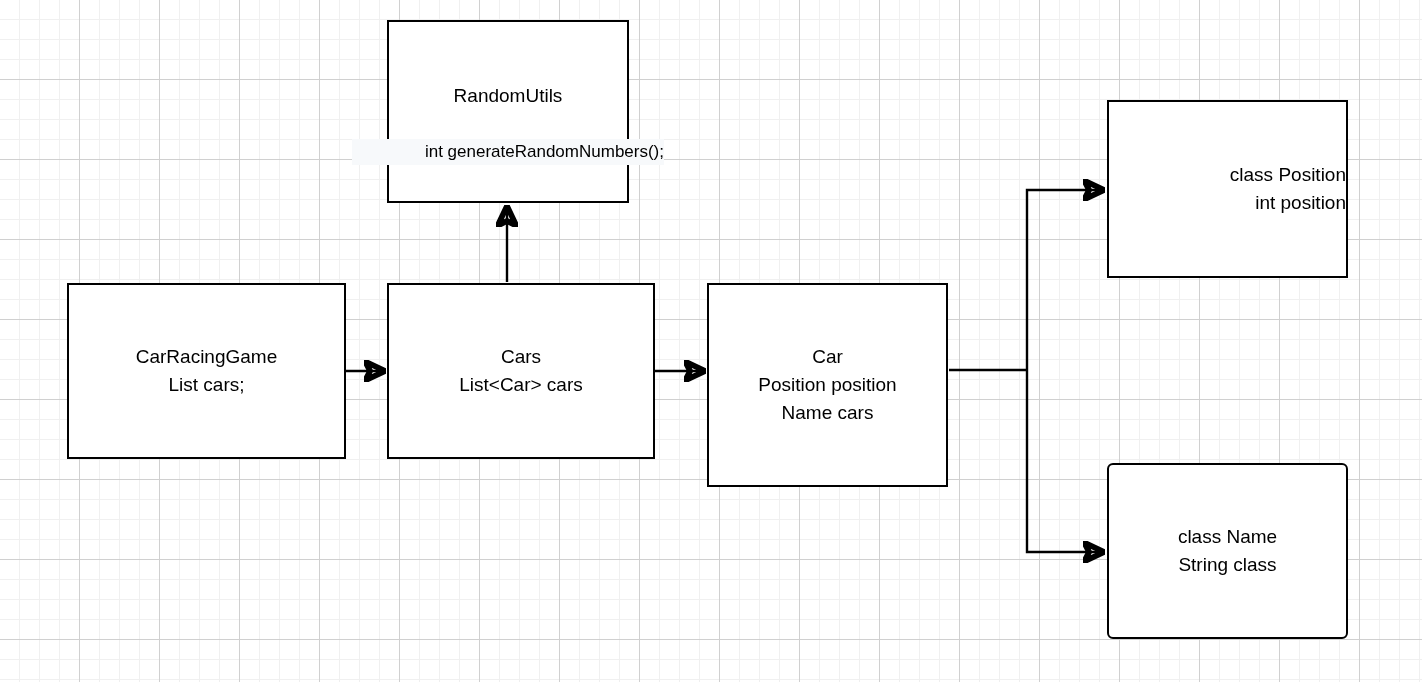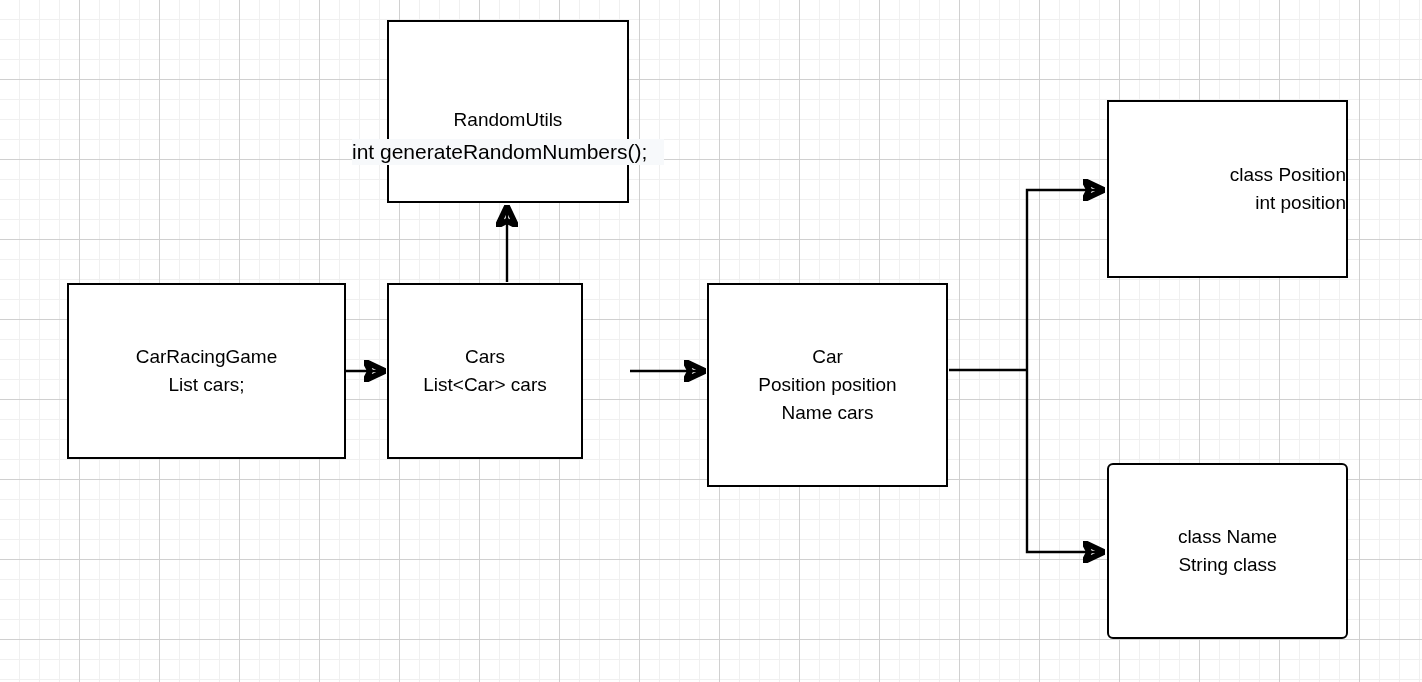--- a/index.html
+++ b/index.html
@@ -50,34 +50,34 @@
     display: block;
   }
 
   
   #node-randomutils {
     left: 387px;
     top: 20px;
     width: 242px;
     height: 183px;
     justify-content: flex-start;
-    padding-top: 84px;
+    padding-top: 60px;
   }
 
   #node-carracinggame {
     left: 67px;
     top: 283px;
     width: 279px;
     height: 176px;
   }
 
   #node-cars {
     left: 387px;
     top: 283px;
-    width: 196px;
+    width: 268px;
     height: 176px;
   }
 
   #node-car {
     left: 707px;
     top: 283px;
     width: 241px;
     height: 204px;
   }
 
@@ -96,23 +96,23 @@
     height: 176px;
     border-radius: 6px;
   }
 
   
   #randomutils-method {
     position: absolute;
     left: 352px;
     top: 139px;
     width: 312px;
-    text-align: left;
+    text-align: right;
     font-family: "Liberation Sans", sans-serif;
-    font-size: 21px;
+    font-size: 17px;
     line-height: 26px;
     color: #000000;
     background: #f7f9fb;
     white-space: nowrap;
     z-index: 3;
   }
 
   
   svg.edges {
     position: absolute;

